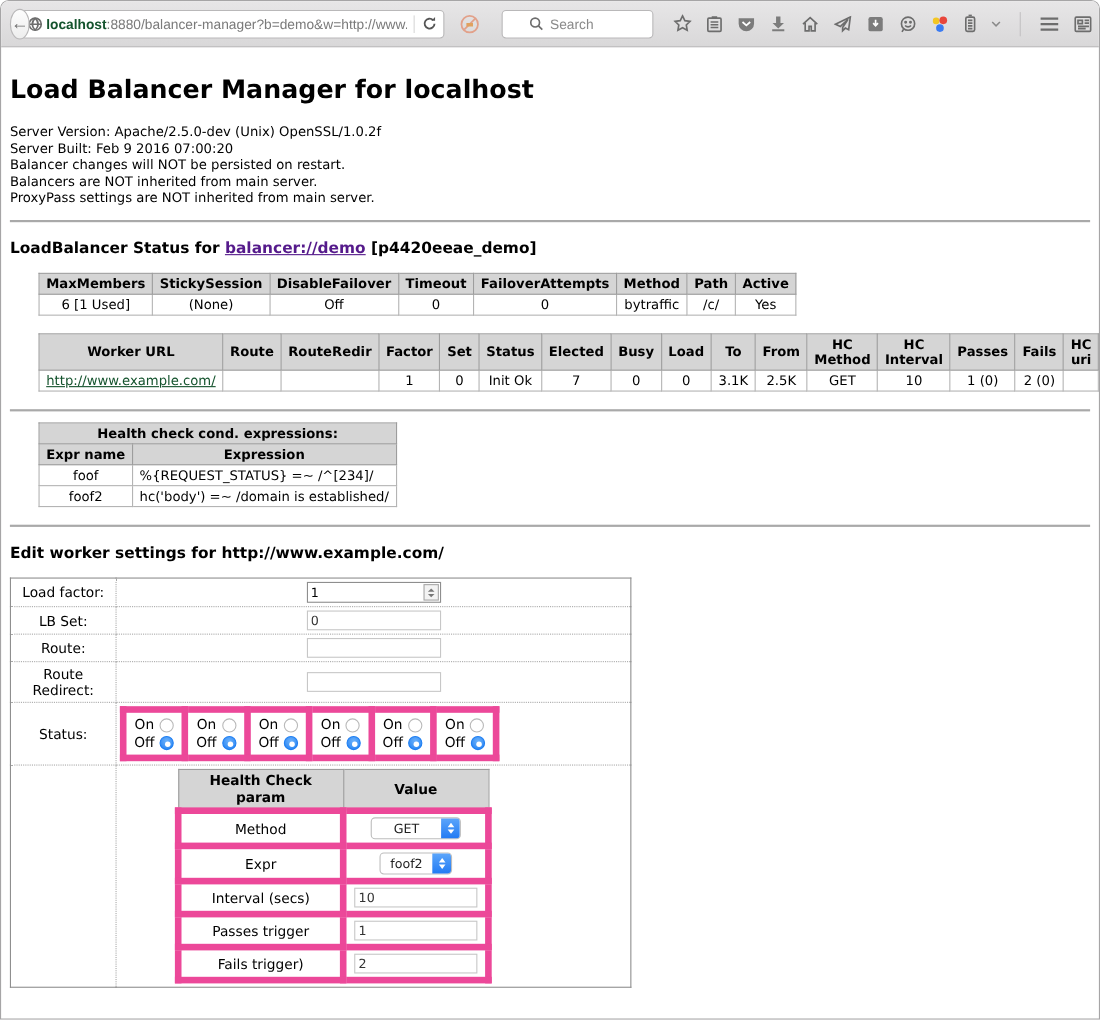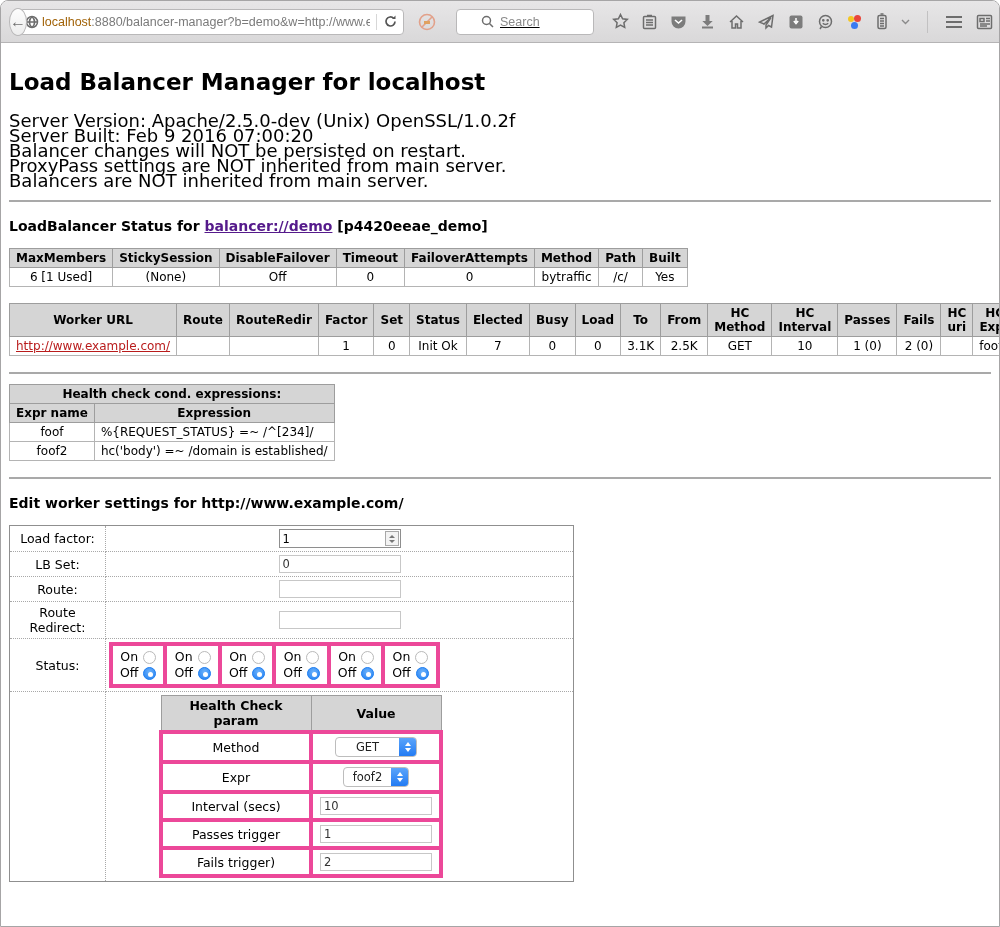--- a/index.html
+++ b/index.html
@@ -21,65 +21,65 @@
 
   
   .toolbar { height:42px; background:linear-gradient(#e7e6e7,#d9d8d9); border-bottom:1px solid #b5b4b5;
              display:flex; align-items:center; padding:0 8px; gap:6px; }
   .backbtn { width:28px; height:28px; border-radius:50%; background:linear-gradient(#fdfdfd,#ededed);
              border:1px solid #b9b8b9; color:#6f6f6f; font-size:16px; display:flex; align-items:center;
              justify-content:center; margin-right:-14px; z-index:2; }
   .urlbar { width:385px; height:26px; background:#fff; border:1px solid #b9b8b9; border-radius:4px;
             display:flex; align-items:center; padding-left:22px; gap:6px; position:relative; }
   .urlbar .urltext { font-size:12.5px; color:#7a7a7a; white-space:nowrap; overflow:hidden; flex:1; }
-  .urlbar .urltext b { color:#a16207; font-weight:normal; }
+  .urlbar .urltext b { color:#14532d; font-weight:bold; }
   .urlbar .divider { width:1px; height:16px; background:#d7d7d7; }
   .icon { display:inline-flex; align-items:center; justify-content:center; }
   .searchbar { width:138px; height:26px; background:#fff; border:1px solid #b9b8b9; border-radius:4px;
-               display:flex; align-items:center; padding:0 24px; gap:6px; margin-left:14px;text-decoration:underline; }
+               display:flex; align-items:center; padding:0 24px; gap:6px; margin-left:14px; }
   .searchbar input { border:none; outline:none; font-size:12.5px; color:#333; width:95px; background:transparent; font-family:inherit; }
   .searchbar input::placeholder { color:#8a8a8a; }
   .tb-icons { display:flex; align-items:center; gap:13px; margin-left:12px; }
   .dots { display:flex; }
   .dots i { width:6px; height:6px; border-radius:50%; display:block; }
   .sep { width:1px; height:22px; background:#c2c1c2; margin:0 4px; }
 
   
   .content { padding:10px 8px 0 8px; font-family:"DejaVu Sans", sans-serif; color:#000; }
   h1.pagetitle { font-size:23px; font-weight:bold; margin:16px 0 18px 0; letter-spacing:0; }
-  .info { font-size:18px; line-height:15px; margin-bottom:12px; }
+  .info { font-size:12px; line-height:15px; margin-bottom:12px; }
   hr.rule { border:none; border-top:2px solid #a9a9a9; margin:10px 0; }
   h2.section { font-size:14px; font-weight:bold; margin:16px 0 14px 0; }
   h2.section a { color:#551a8b; }
 
-  table.data { border-collapse:collapse; font-size:12px; margin-bottom:16px; }
+  table.data { border-collapse:collapse; font-size:12px; margin-bottom:16px;margin-left:26px; }
   table.data th { background:#d5d5d5; font-weight:bold; padding:2px 6px; border:1px solid #9d9d9d; text-align:center; }
   table.data td { padding:2px 6px; border:1px solid #b4b4b4; text-align:center; background:#fff; height:19px; }
   table.data td.left { text-align:left; }
-  table.data a { color:#b91c1c; }
+  table.data a { color:#14532d; }
 
   
   table.form { border-collapse:collapse; border:1px solid #8f8f8f; font-size:12.5px; width:565px; }
   table.form > tbody > tr > td { border:1px dotted #a8a8a8; padding:3px; }
   td.flabel { width:96px; text-align:center; }
   td.ffield { text-align:center; }
   input.txt { width:122px; height:18px; border:1px solid #c7c7c7; font-size:11.5px; padding:0 3px;
               font-family:"DejaVu Sans", sans-serif; color:#333; }
   .spinwrap { position:relative; display:inline-block; }
   .spinwrap input { width:122px; height:19px; border:1px solid #8e8e8e; font-size:11.5px; padding:0 16px 0 3px;
                     font-family:"DejaVu Sans", sans-serif; }
   .spinner { position:absolute; right:2px; top:2px; width:14px; height:15px; border:1px solid #a8a8a8;
              background:#f3f3f3; display:flex; flex-direction:column; align-items:center; justify-content:center; }
   .spinner i { display:block; width:0; height:0; border-left:3px solid transparent; border-right:3px solid transparent; margin:1px 0; }
   .spinner .u { border-bottom:3px solid #777; }
   .spinner .d { border-top:3px solid #777; }
 
   table.inner { border-collapse:collapse; font-size:12.5px; border:1px solid #8f8f8f; }
   table.inner th { background:#d5d5d5; font-weight:bold; padding:2px 7px; border:1px solid #9d9d9d; text-align:center; }
-  table.inner td { padding:3px 7px; border:4px solid #ec4899; text-align:center;margin-top:12px; }
+  table.inner td { padding:3px 7px; border:6px solid #ec4899; text-align:center;margin-top:12px; }
 
   .radio-line { display:flex; align-items:center; justify-content:center; gap:5px; line-height:16px; }
   .radio { width:13px; height:13px; border-radius:50%; background:#fff; border:1px solid #b9b9b9; display:inline-block; position:relative; }
   .radio.checked { background:radial-gradient(circle at 50% 35%, #6db2fb, #1f7ff2); border-color:#1f7ff2; }
   .radio.checked::after { content:""; position:absolute; left:4px; top:4px; width:5px; height:5px; border-radius:50%; background:#fff; }
 
   .mac-select { display:inline-flex; align-items:center; height:20px; background:#fff; border:1px solid #bdbdbd;
                 border-radius:4px; overflow:hidden; vertical-align:middle; }
   .mac-select .sel-text { padding:0 8px; font-size:11.5px; color:#222; flex:1; text-align:center; }
   .sel-arrows { width:17px; height:20px; background:linear-gradient(#5ea7fb,#2079f3); display:flex; flex-direction:column;
@@ -212,39 +212,39 @@
   </div>
 
   <div class="content">
 
     <h1 class="pagetitle">Load Balancer Manager for localhost</h1>
 
     <div class="info">
       <div>Server Version: Apache/2.5.0-dev (Unix) OpenSSL/1.0.2f</div>
       <div>Server Built: Feb 9 2016 07:00:20</div>
       <div>Balancer changes will NOT be persisted on restart.</div>
+      <div>Balancers are NOT inherited from main server.</div>
       <div>ProxyPass settings are NOT inherited from main server.</div>
-      <div>Balancers are NOT inherited from main server.</div>
     </div>
 
     <hr class="rule">
 
     <h2 class="section"><span>LoadBalancer Status for </span><a href="#">balancer://demo</a><span> [p4420eeae_demo]</span></h2>
 
     <table class="data">
       <tbody>
           <tr>
         <th>MaxMembers</th>
         <th>StickySession</th>
         <th>DisableFailover</th>
         <th>Timeout</th>
         <th>FailoverAttempts</th>
         <th>Method</th>
         <th>Path</th>
-        <th>Built</th>
+        <th>Active</th>
       </tr>
       <tr>
         <td>6 [1 Used]</td>
         <td>(None)</td>
         <td>Off</td>
         <td>0</td>
         <td>0</td>
         <td>bytraffic</td>
         <td>/c/</td>
         <td>Yes</td>

